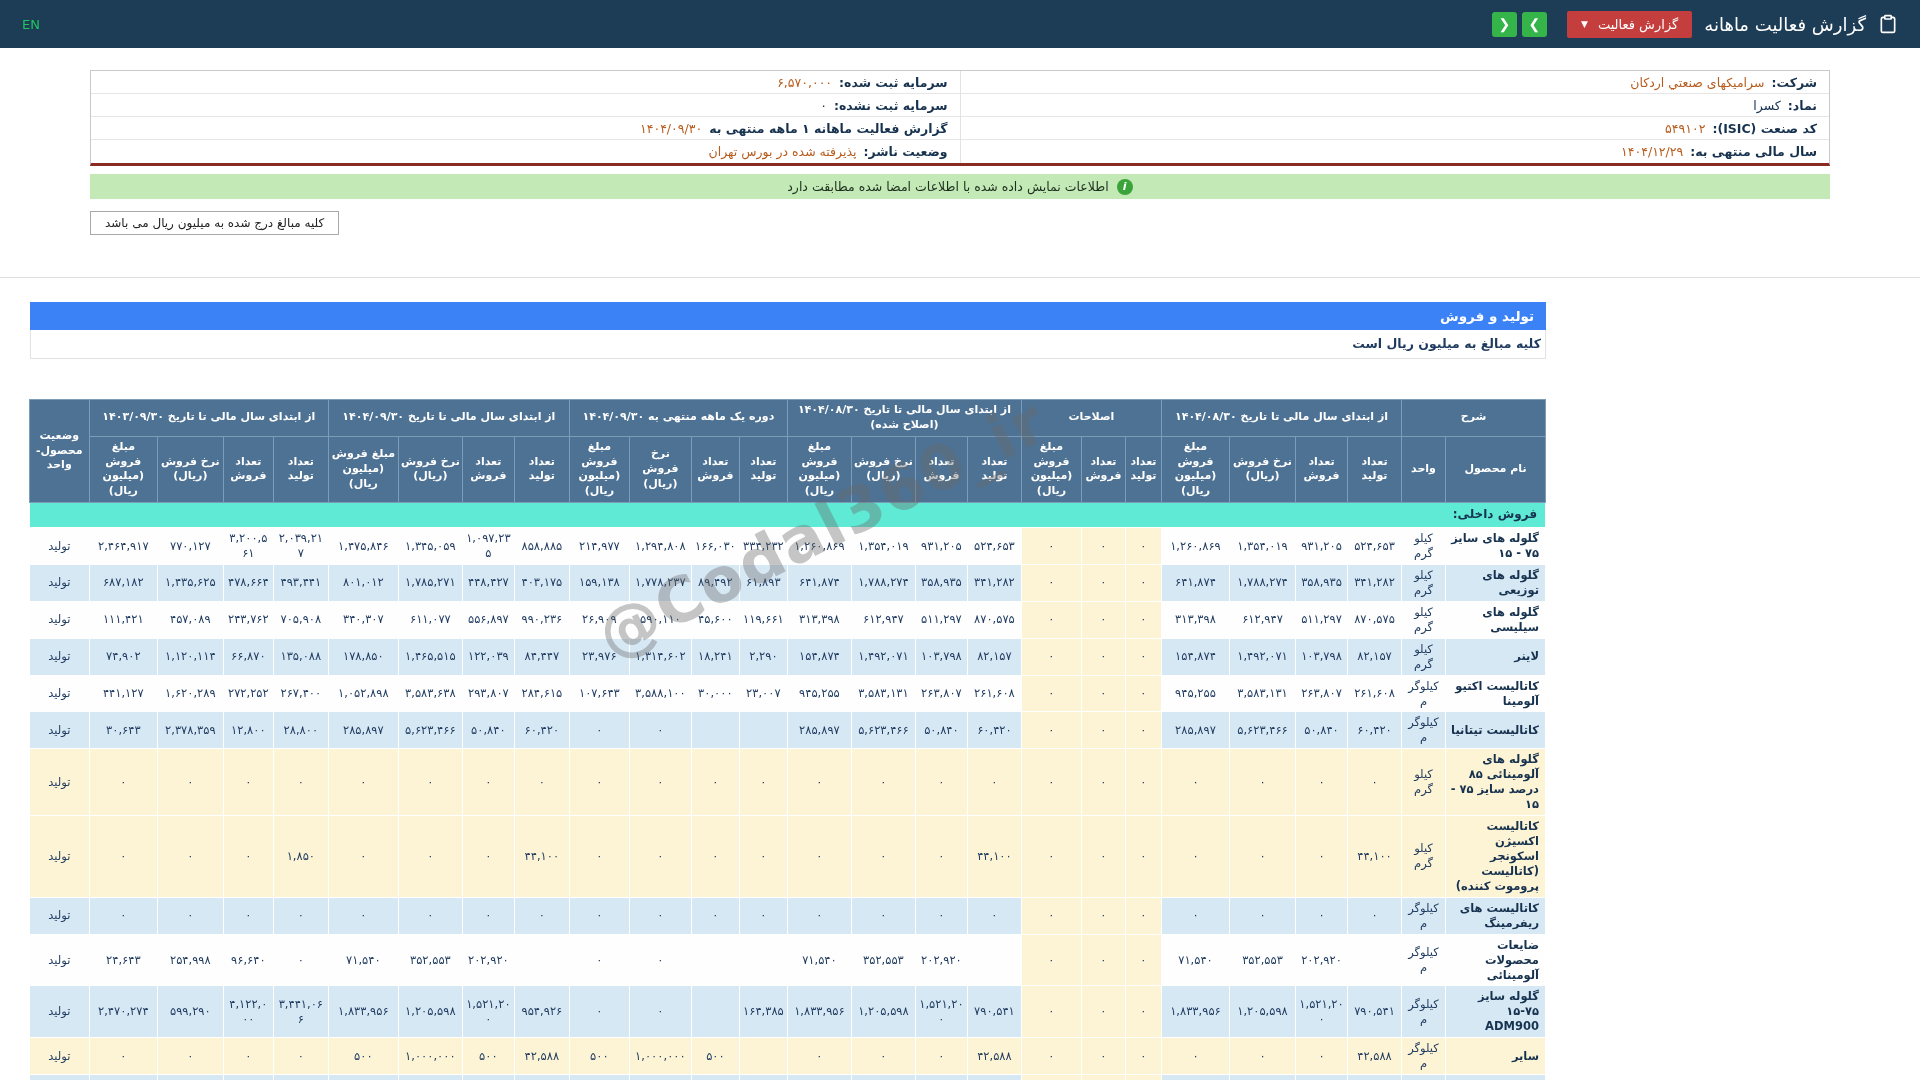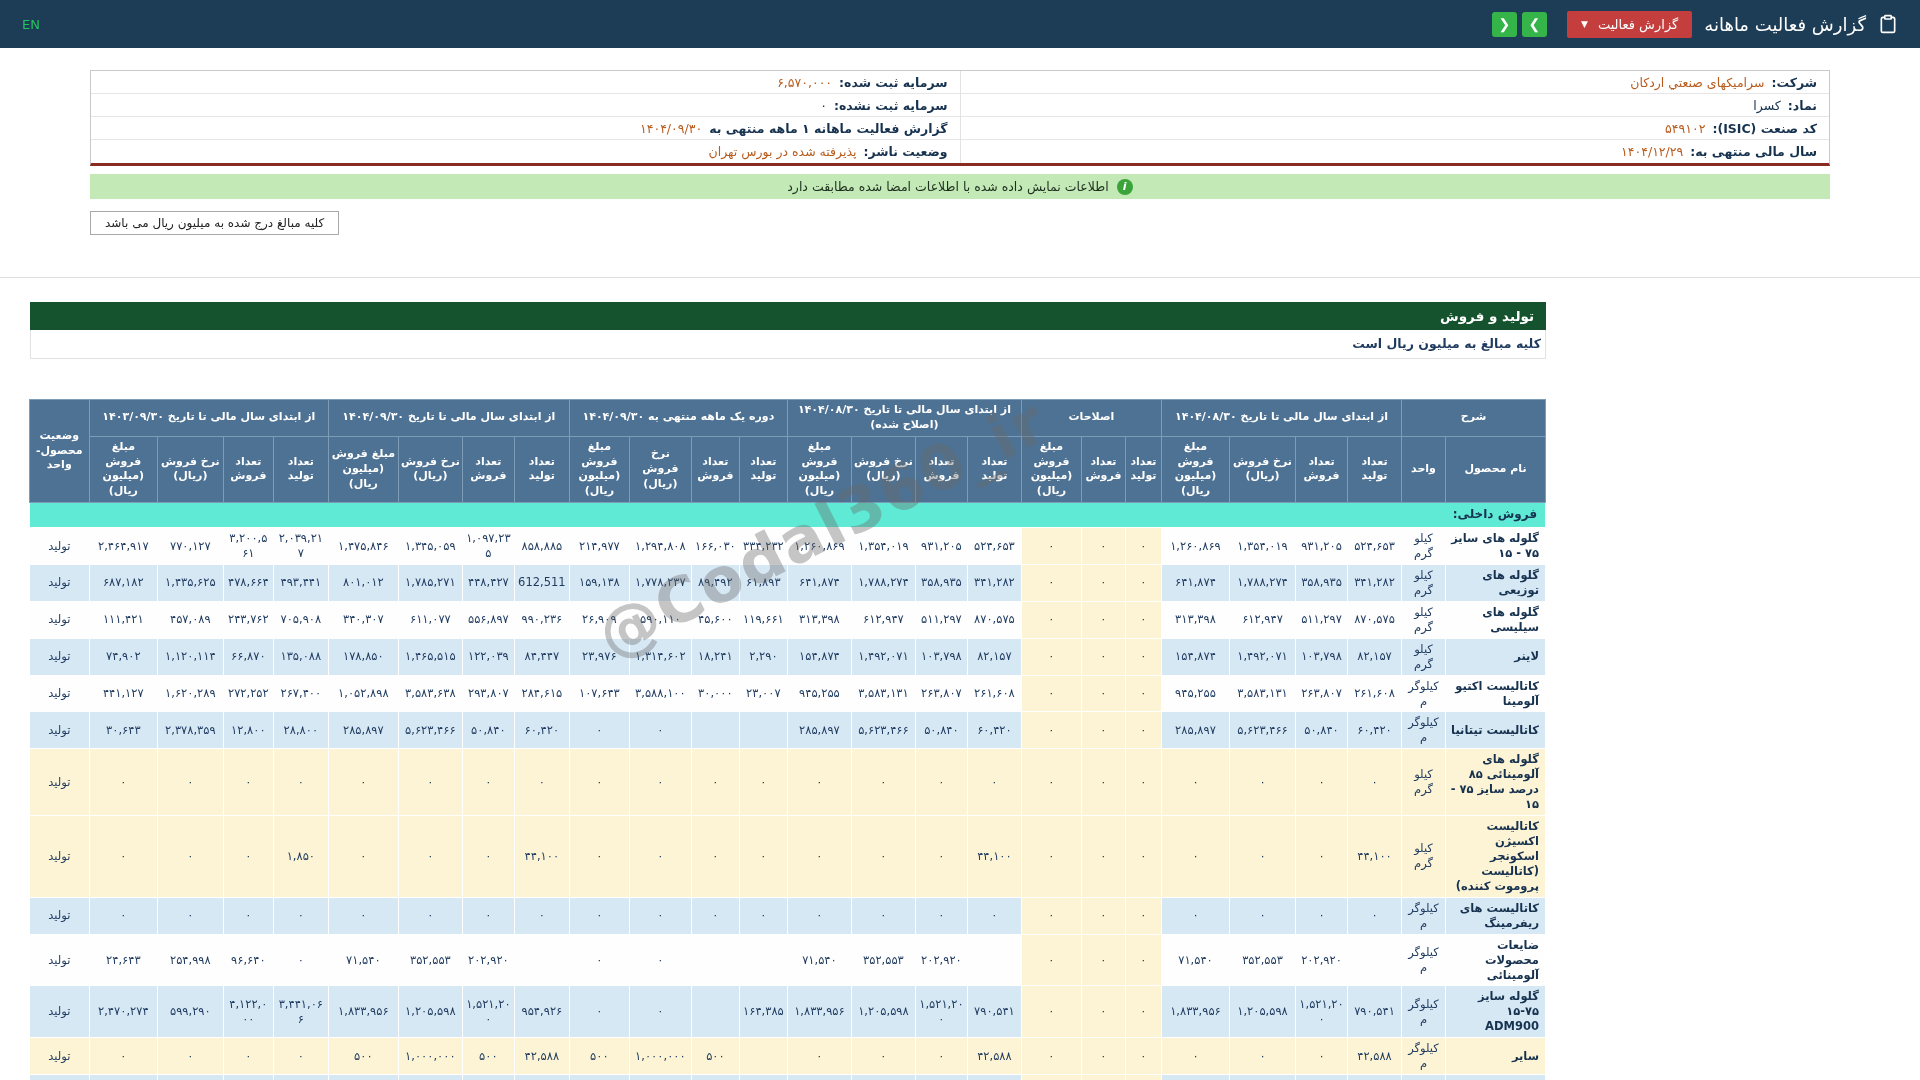--- a/index.html
+++ b/index.html
@@ -25,21 +25,21 @@
   .val-orange{color:#b85c1e}
   .val-dark{color:#16324f}
   
   .banner{margin:8px 90px 0;background:#c2e9b6;height:25px;display:flex;align-items:center;justify-content:center;gap:8px;font-size:12.5px;color:#1f2f1f}
   .info-icon{width:16px;height:16px;border-radius:50%;background:#3aa33a;color:#fff;font-size:11px;display:flex;align-items:center;justify-content:center;font-weight:bold;font-style:italic;flex:0 0 auto}
   .amounts-note-wrap{margin:12px 90px 16px;text-align:left}
   .amounts-note{display:inline-block;border:1px solid #a9a9a9;padding:4px 14px;font-size:12px;color:#222;background:#fff}
   .divider{border-top:1px solid #e0e0e0;margin-top:42px}
   
   .main{width:1516px;margin-top:24px;margin-right:374px;margin-left:30px;position:relative}
-  .section-bar{background:#14532d;color:#fff;font-weight:bold;font-size:13.5px;padding:6px 12px;height:28px}
+  .section-bar{background:#3b82f6;color:#fff;font-weight:bold;font-size:13.5px;padding:6px 12px;height:28px}
   .table-note{padding:6px 4px 7px;font-weight:bold;font-size:12.5px;color:#1e3a5f;border:1px solid #e2e2e2;border-top:none;background:#fff;margin-bottom:40px}
   
   table.prod{border-collapse:collapse;width:100%;table-layout:fixed;font-size:11.5px}
   .prod th{background:#4e7294;color:#fff;font-weight:bold;border:1px solid #7d9cb8;padding:3px 2px;font-size:11px;line-height:1.35;text-align:center;vertical-align:middle}
   .prod td{border:1px solid #fff;padding:3px 3px;text-align:center;line-height:1.3;height:25px;vertical-align:middle;word-wrap:break-word}
   tr.w td{background:#fefefe}
   tr.b td{background:#d7e8f5}
   tr.c td{background:#fdf4d5}
   .prod td.adj{background:#fdf4d5}
   tr.sec td{background:#5eead4;color:#16324f;font-weight:bold;text-align:right;padding-right:8px;font-size:12px;height:25px}
@@ -239,21 +239,21 @@
           <td class="adj">۰</td>
           <td class="adj">۰</td>
           <td>۳۴۱,۲۸۲</td>
           <td>۳۵۸,۹۳۵</td>
           <td>۱,۷۸۸,۲۷۴</td>
           <td>۶۴۱,۸۷۴</td>
           <td>۶۱,۸۹۳</td>
           <td>۸۹,۴۹۲</td>
           <td>۱,۷۷۸,۲۳۷</td>
           <td>۱۵۹,۱۳۸</td>
-          <td>612,511</td>
+          <td>۴۰۳,۱۷۵</td>
           <td>۴۴۸,۴۲۷</td>
           <td>۱,۷۸۵,۲۷۱</td>
           <td>۸۰۱,۰۱۲</td>
           <td>۴۹۳,۴۴۱</td>
           <td>۴۷۸,۶۶۴</td>
           <td>۱,۴۳۵,۶۲۵</td>
           <td>۶۸۷,۱۸۲</td>
           <td>تولید</td>
         </tr>
         <tr class="w">

